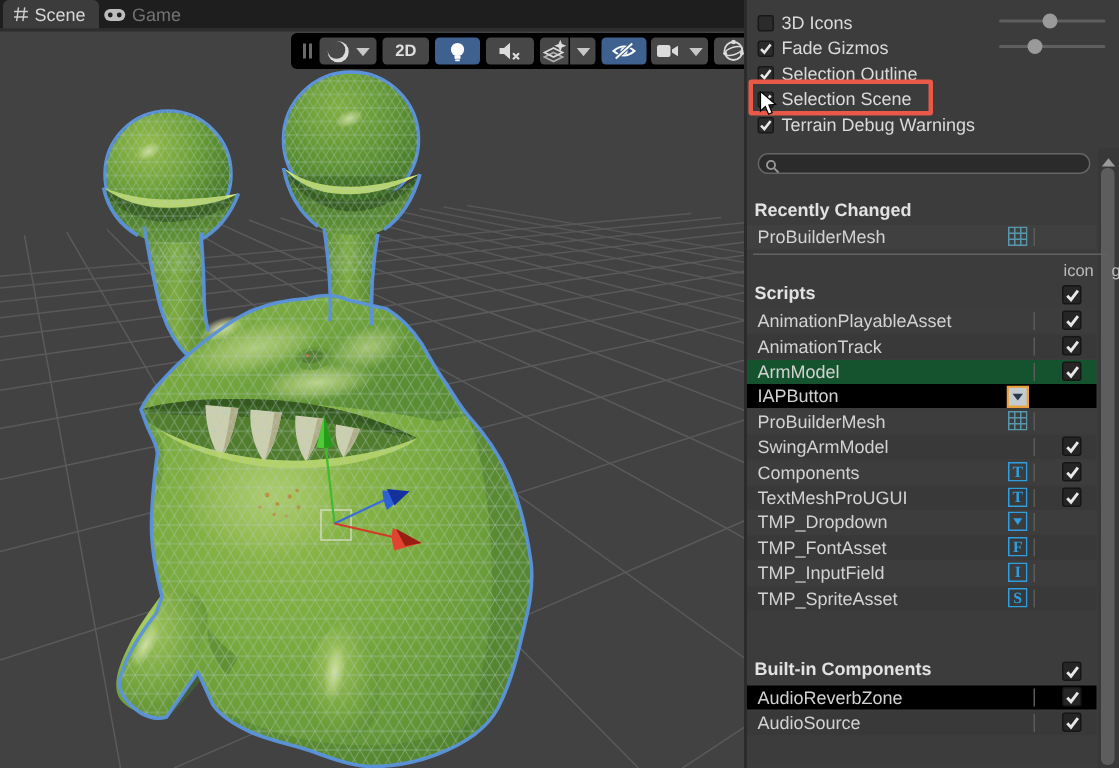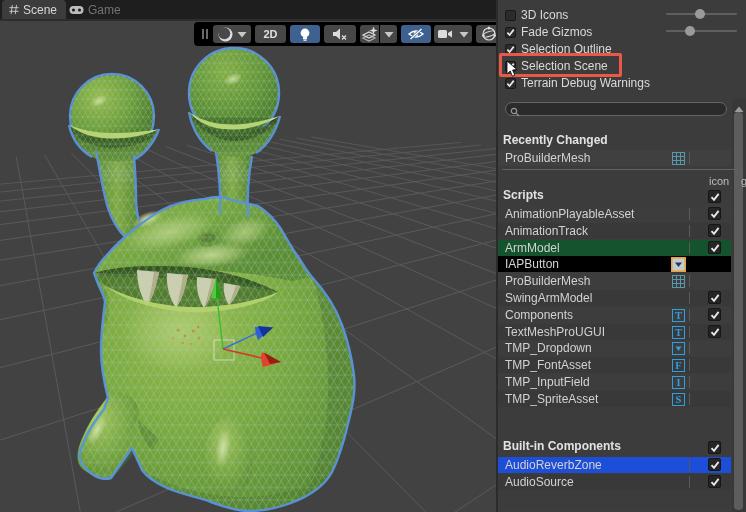--- a/index.html
+++ b/index.html
@@ -511,21 +511,21 @@
             <text x="6.5" y="9.8" text-anchor="middle" font-family="Liberation Serif,serif" font-weight="bold" font-size="10.5" fill="#2f9fe1">S</text>
           </svg></div>
         <div class="vsep"></div>
       </div>
 <div class="hdr" style="top:439px">Built-in Components</div>
       <div class="cb2" style="top:441px">
         <svg width="10" height="10" viewBox="0 0 10 10">
           <path d="M1.5,5.2 L4,7.8 L8.6,1.8" fill="none" stroke="#e8e8e8" stroke-width="1.9"></path>
         </svg>
       </div>
-<div class="lrow" style="top:457px;height:16px;background:#1d4ed8">
+<div class="lrow" style="top:457px;height:16px;background:#000000">
         <span class="rl">AudioReverbZone</span>
         <div class="vsep"></div>
         <div class="cb2">
           <svg width="10" height="10" viewBox="0 0 10 10">
             <path d="M1.5,5.2 L4,7.8 L8.6,1.8" fill="none" stroke="#e8e8e8" stroke-width="1.9"></path>
           </svg>
         </div>
       </div>
 <div class="lrow" style="top:474px;height:16px;background:#393939">
         <span class="rl">AudioSource</span>

